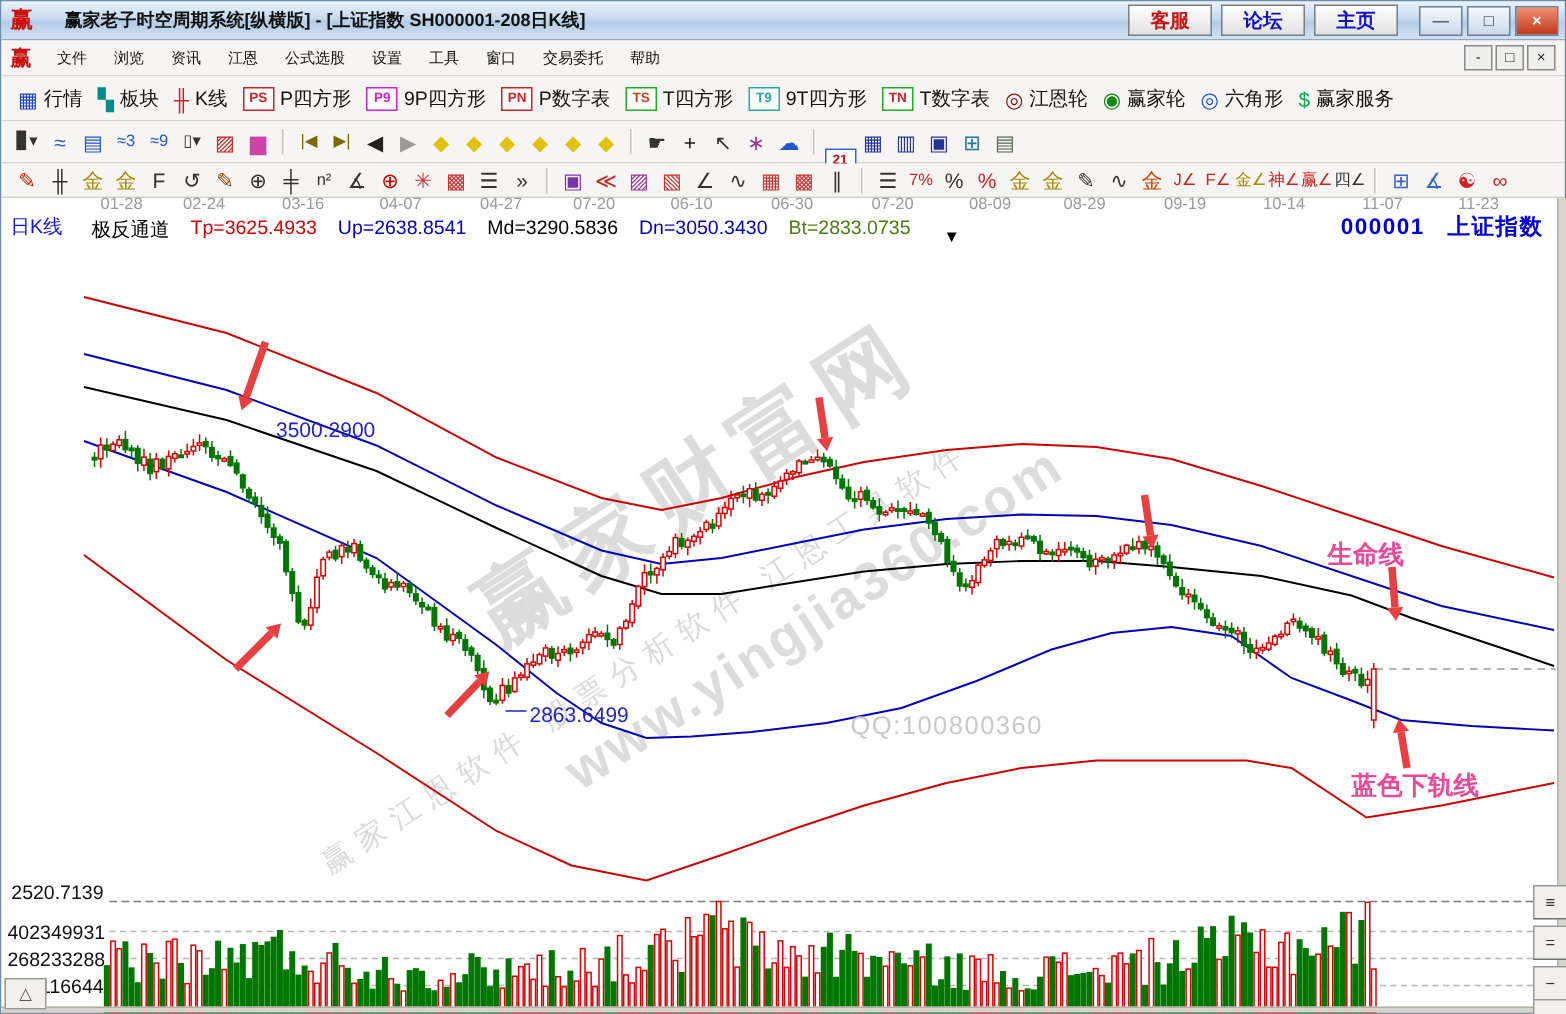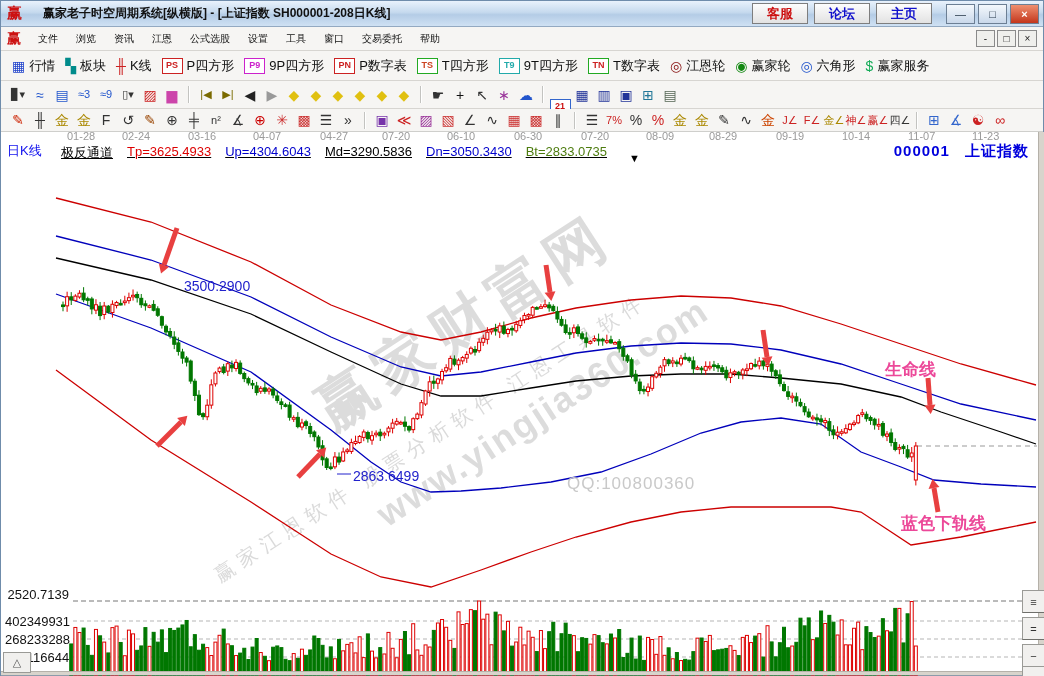--- a/index.html
+++ b/index.html
@@ -37,21 +37,21 @@
   .tb-btn{min-width:22px;height:20px;display:flex;align-items:center;justify-content:center;cursor:default;}
   .glyph{font-size:14px;line-height:1;}
   .badge{width:19px;height:14px;border:1px solid;font-size:9px;font-weight:bold;display:flex;
     align-items:center;justify-content:center;background:#fff;line-height:1;}
   
   .chart{position:absolute;top:130px;left:0;right:0;bottom:0;background:#fff;border-top:1px solid #cfcfcc;}
   .chart svg{position:absolute;top:0;left:0;}
   .date-axis{position:absolute;top:-2px;left:0;right:0;height:12px;}
   .date-label{position:absolute;font-size:11px;color:#9a9a9a;top:0;}
   .period-label{position:absolute;left:6px;top:10px;color:#1111ee;font-size:13px;}
-  .indicator{position:absolute;left:60px;top:12px;font-size:13px;display:flex;gap:14px;text-decoration:underline;}
+  .indicator{position:absolute;left:60px;top:12px;font-size:13px;display:flex;gap:14px;}
   .symbol{position:absolute;right:14px;top:10px;color:#0000dd;font-size:15px;font-weight:bold;letter-spacing:1px;}
   .marker-down{position:absolute;left:628px;top:20px;font-size:11px;color:#000;}
   .ann{position:absolute;white-space:nowrap;}
   .ann-blue{color:#2222cc;font-size:14px;}
   .ann-red{color:#ec4899;font-size:17px;font-weight:bold;}
   .ann-qq{color:#c9c9c9;font-size:17px;letter-spacing:1px;}
   .wm{position:absolute;white-space:nowrap;transform:rotate(-33deg);transform-origin:left top;
     color:rgba(172,172,172,0.42);font-weight:bold;pointer-events:none;}
   .wm-brand{left:300px;top:250px;font-size:58px;letter-spacing:10px;}
   .wm-url{left:368px;top:368px;font-size:36px;letter-spacing:2px;}
@@ -1066,21 +1066,21 @@
         <polygon points="929.6648451696378,281.9754097901104 923.5150273504881,273.40629427033423 934.4849726495119,272.59370572966577" fill="#e84040"></polygon>
         <line x1="937" y1="380" x2="933" y2="356" stroke="#e84040" stroke-width="5"></line>
         <polygon points="931.5204091142518,347.1224546855107 938.4251665810768,355.0958055698205 927.5748334189232,356.9041944301795" fill="#e84040"></polygon>
       </svg>
 
     <span class="period-label">日K线</span>
     <div class="indicator">
       <span style="color:#000">极反通道</span>
       <span id="indicator-values" style="display:flex;gap:14px">
           <span style="color: rgb(221, 0, 0);">Tp=3625.4933</span>
-          <span style="color: rgb(0, 0, 204);">Up=4304.6043</span>
+          <span style="color: rgb(0, 0, 204);">Up=2638.8541</span>
           <span style="color: rgb(0, 0, 0);">Md=3290.5836</span>
           <span style="color: rgb(0, 0, 204);">Dn=3050.3430</span>
           <span style="color: #4d7c0f;">Bt=2833.0735</span>
         </span>
     </div>
     <div class="symbol">
       <span>000001</span>
       <span style="margin-left:10px">上证指数</span>
     </div>
     <span class="marker-down">▼</span>

